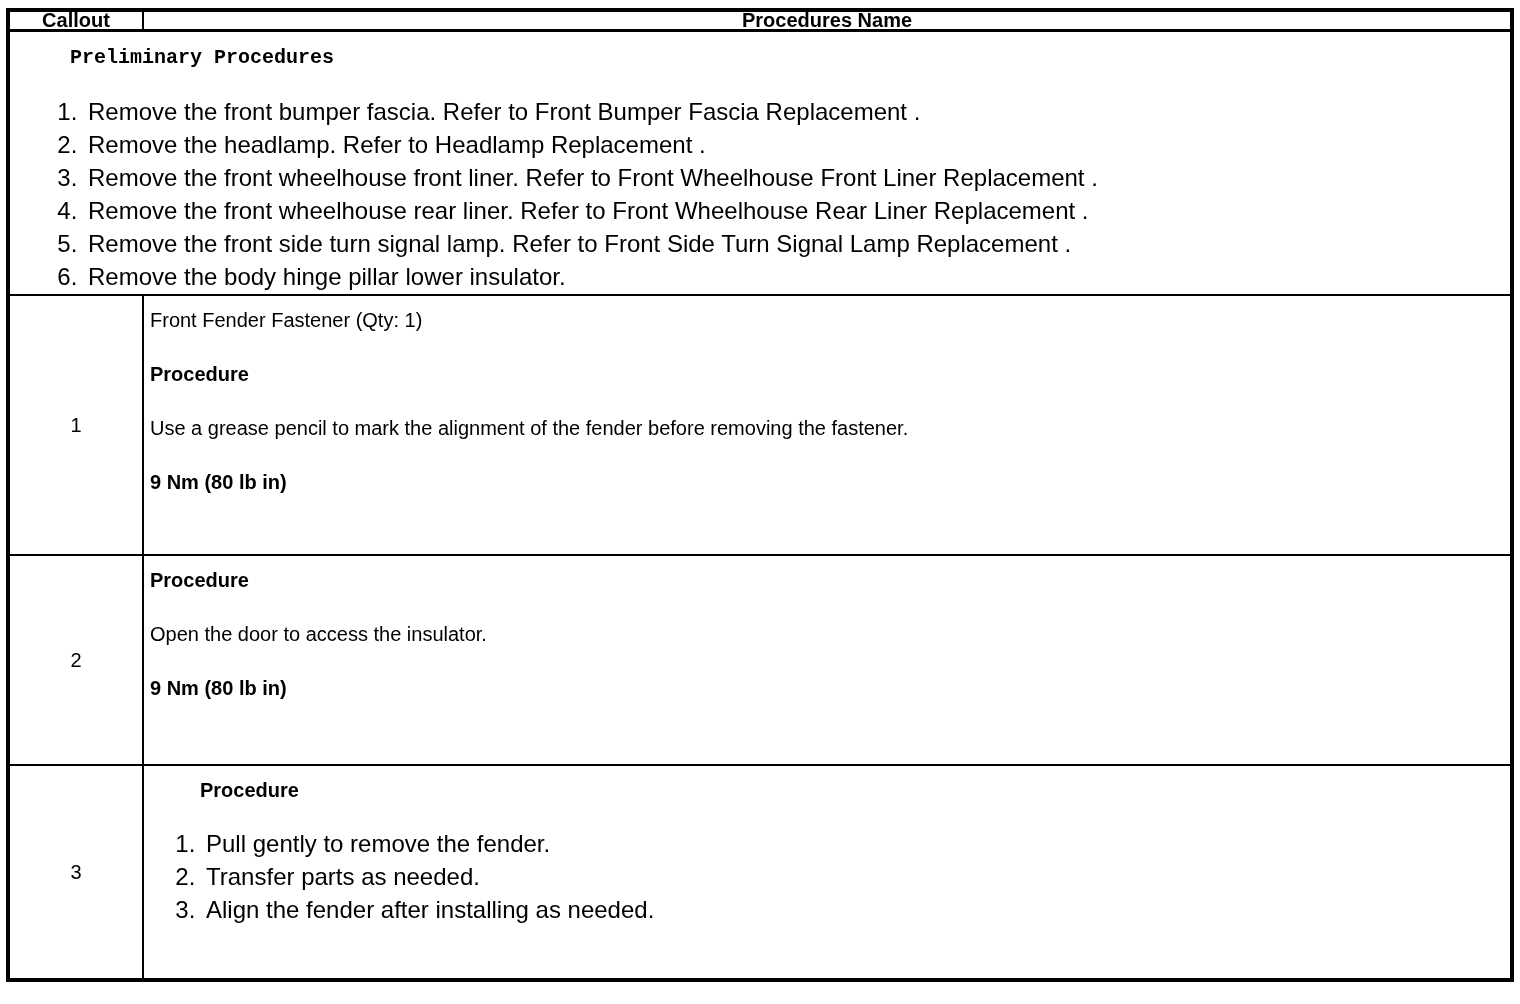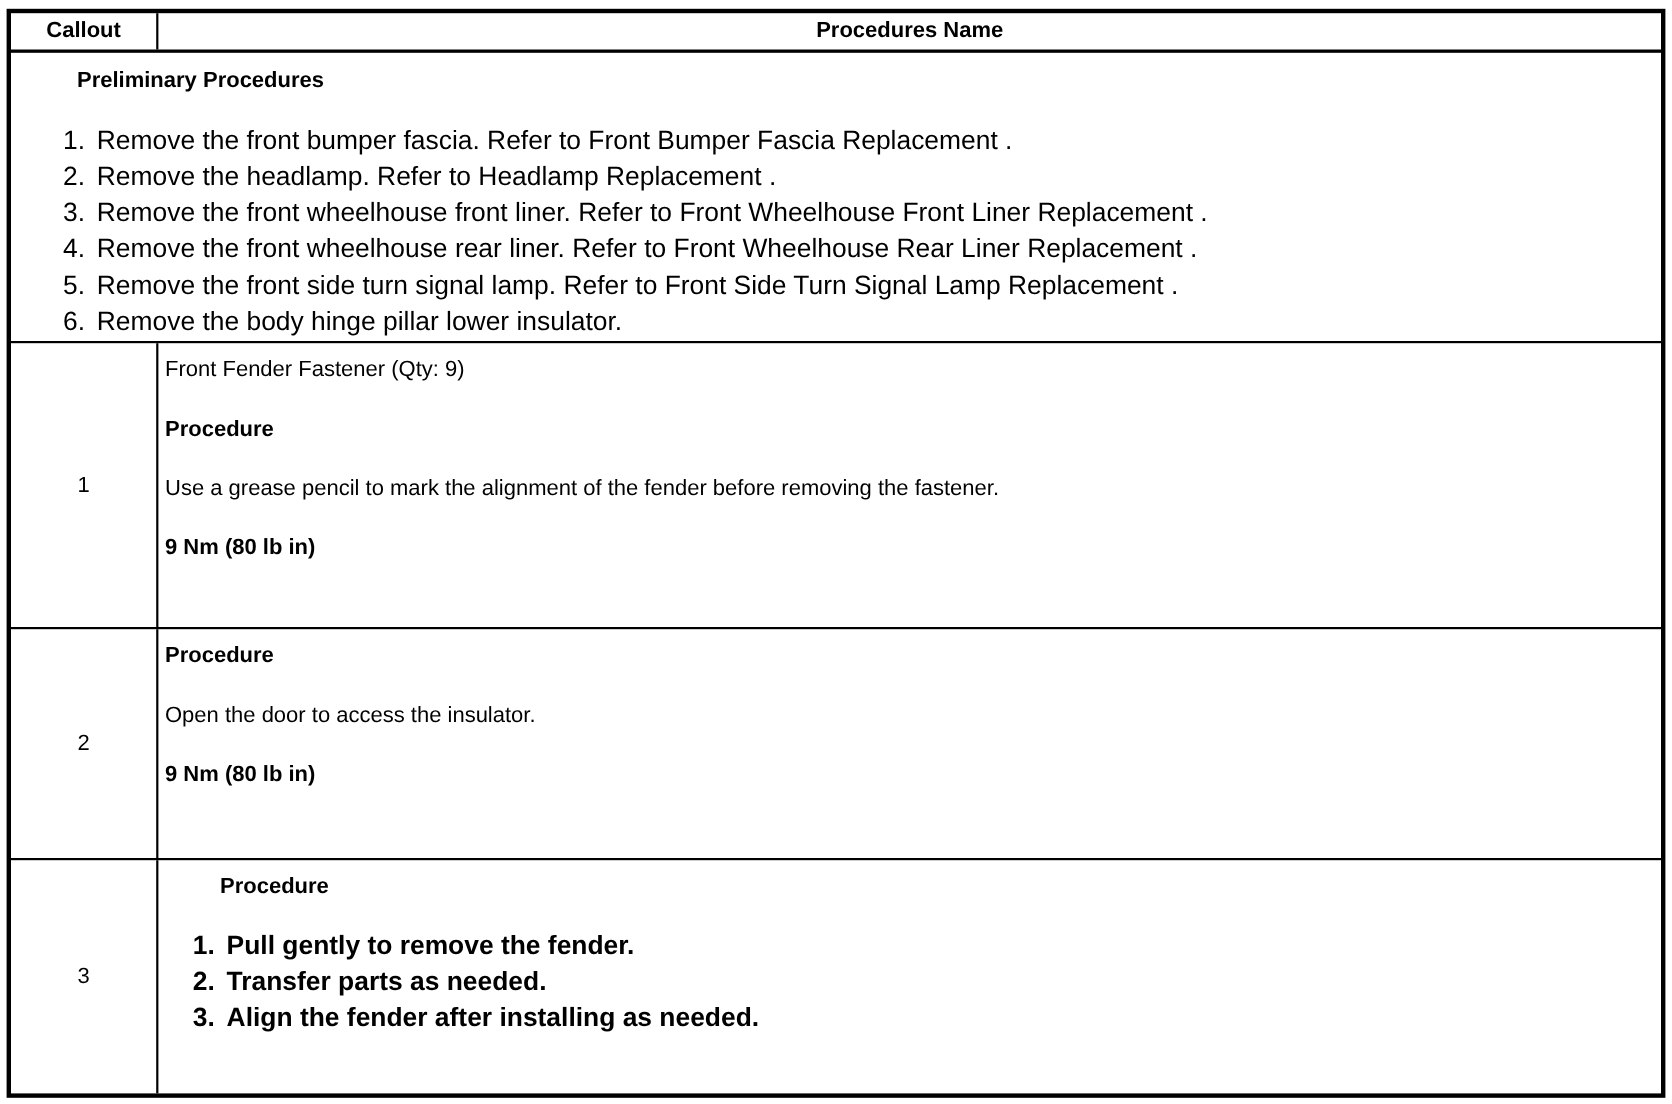--- a/index.html
+++ b/index.html
@@ -18,21 +18,21 @@
   .tbl {
     width: 1508px;
     border: 4px solid #000000;
     background: #ffffff;
   }
   .row {
     display: flex;
     width: 100%;
   }
   .header-row {
-    height: 36px;
+    height: 20px;
     border-bottom: 3px solid #000000;
   }
   .header-row .c1,
   .header-row .c2 {
     display: flex;
     align-items: center;
     justify-content: center;
     font-weight: bold;
     font-size: 20px;
   }
@@ -47,20 +47,21 @@
   .prelim-row {
     display: block;
     height: 262px;
     padding: 14px 10px 0 18px;
   }
   .prelim-title {
     margin: 0 0 32px 42px;
     font-weight: bold;
     font-size: 20px;
     line-height: 23px;
+    font-family: Liberation Mono, monospace;
   }
   ol.steps {
     margin: 0;
     padding-left: 56px;
     font-size: 24px;
   }
   ol.steps li {
     margin: 0 0 11px 0;
     line-height: 22px;
     padding-left: 4px;
@@ -84,21 +85,20 @@
   .content-cell p {
     margin: 0 0 32px 0;
     line-height: 22px;
   }
   .bold { font-weight: bold; }
   .indented-procedure {
     margin-left: 50px !important;
   }
   .content-cell ol.steps {
     padding-left: 52px;
-    font-weight: bold;
   }
 </style>
 </head>
 <body>
 
 <div class="page">
   <div class="tbl">
 
     <div class="row header-row">
       <div class="c1">Callout</div>
@@ -113,21 +113,21 @@
           <li>Remove the front wheelhouse front liner. Refer to Front Wheelhouse Front Liner Replacement .</li>
           <li>Remove the front wheelhouse rear liner. Refer to Front Wheelhouse Rear Liner Replacement .</li>
           <li>Remove the front side turn signal lamp. Refer to Front Side Turn Signal Lamp Replacement .</li>
           <li>Remove the body hinge pillar lower insulator.</li>
         </ol>
     </div>
 
     <div class="row body-row r1">
       <div class="c1 callout-cell">1</div>
       <div class="c2 content-cell">
-        <p>Front Fender Fastener (Qty: 9)</p>
+        <p>Front Fender Fastener (Qty: 1)</p>
         <p class="bold">Procedure</p>
         <p>Use a grease pencil to mark the alignment of the fender before removing the fastener.</p>
         <p class="bold">9 Nm (80 lb in)</p>
       </div>
     </div>
 
     <div class="row body-row r2">
       <div class="c1 callout-cell">2</div>
       <div class="c2 content-cell">
         <p class="bold">Procedure</p>

